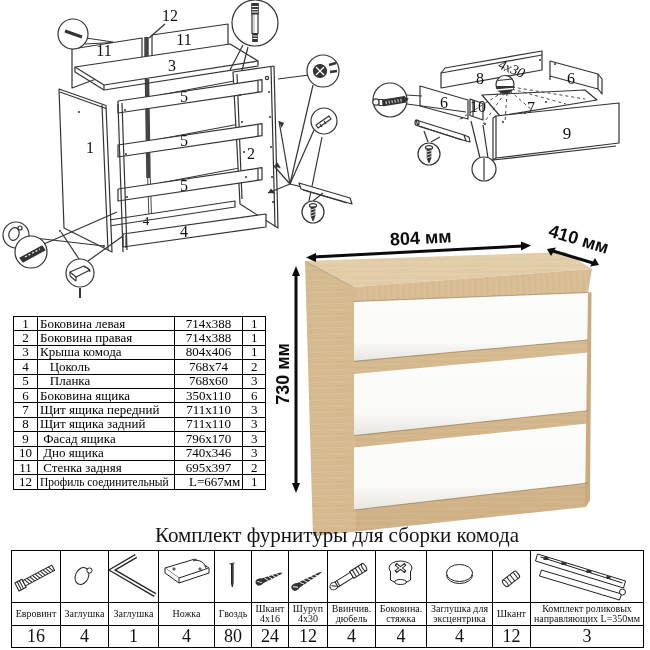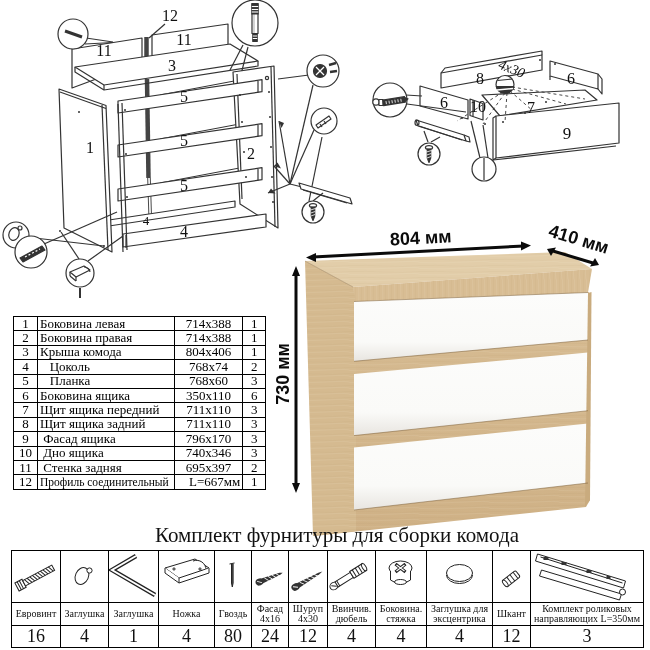--- a/index.html
+++ b/index.html
@@ -551,21 +551,21 @@
             </g>
           </svg>
         </td>
 </tr>
 <tr class="lb">
 <td>Евровинт</td>
         <td>Заглушка</td>
         <td>Заглушка</td>
         <td>Ножка</td>
         <td>Гвоздь</td>
-        <td>Фасад 4х16</td>
+        <td>Шкант 4х16</td>
         <td>Шуруп 4х30</td>
         <td>Ввинчив. дюбель</td>
         <td>Боковина. стяжка</td>
         <td>Заглушка для эксцентрика</td>
         <td>Шкант</td>
         <td>Комплект роликовых направляющих L=350мм</td>
 </tr>
 <tr class="qt">
 <td>16</td>
         <td>4</td>

